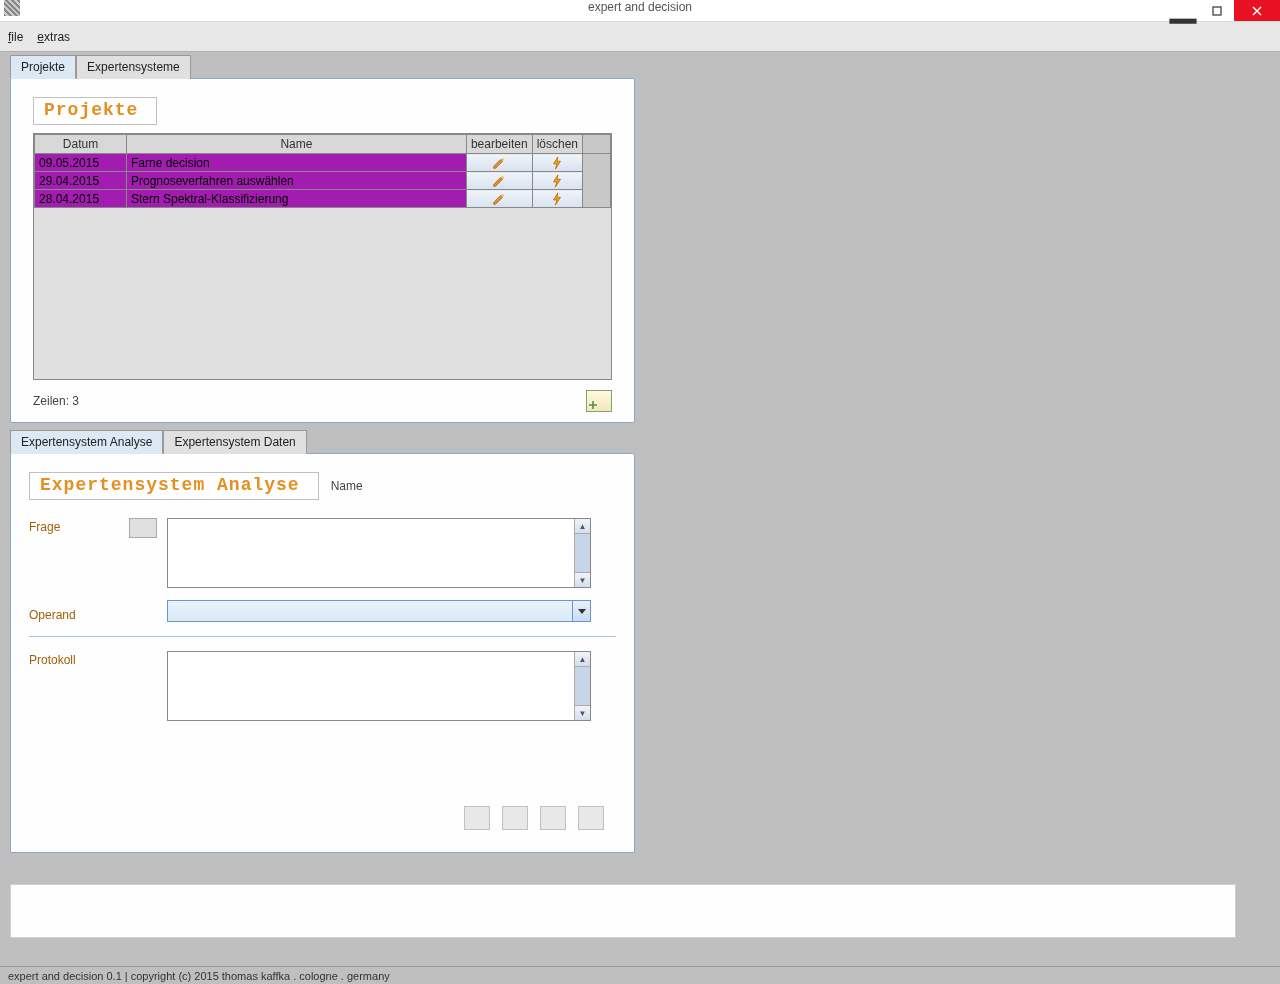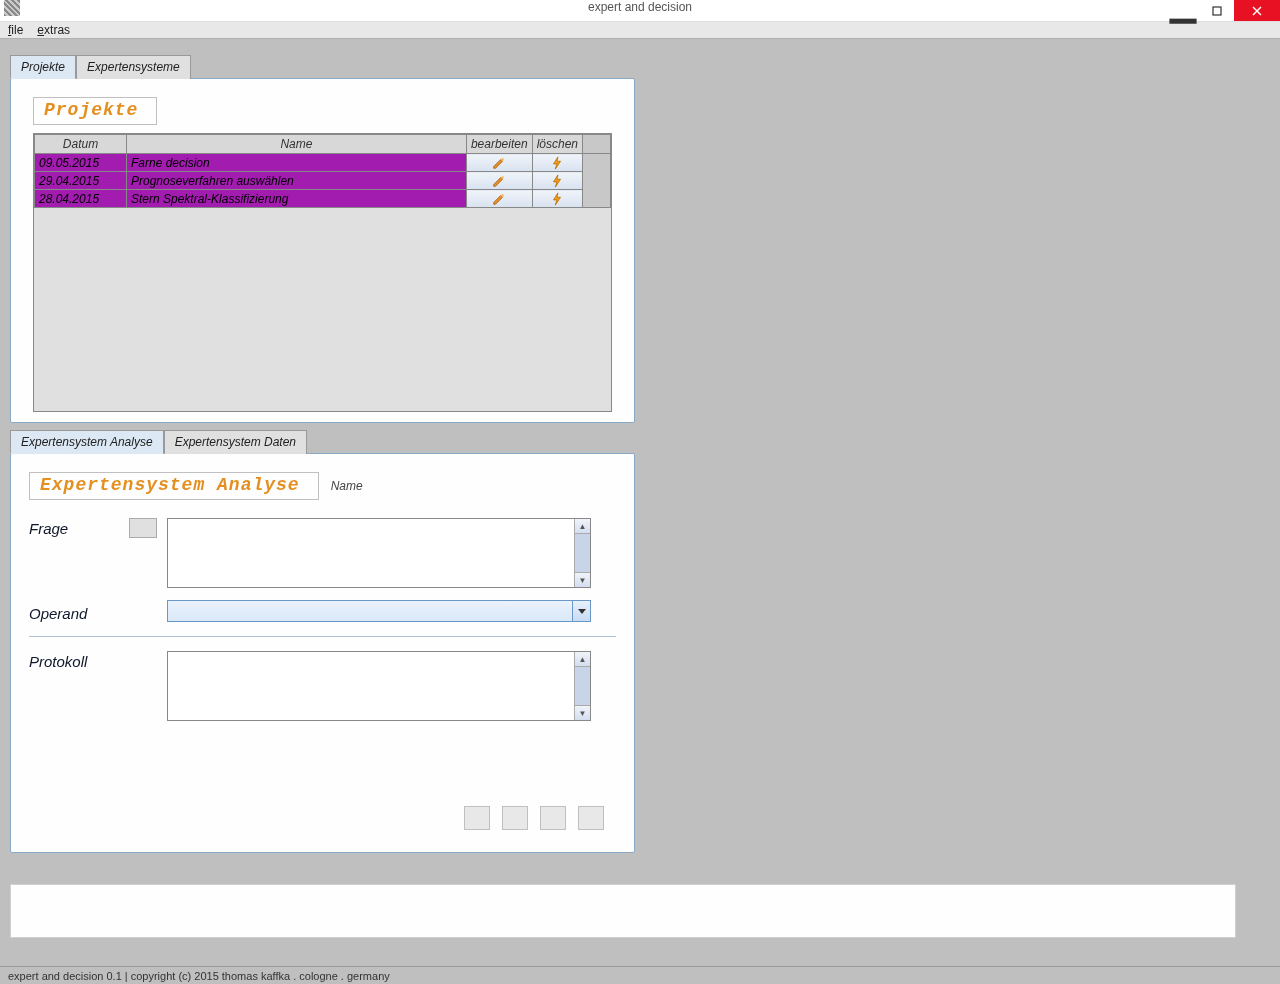--- a/index.html
+++ b/index.html
@@ -43,21 +43,21 @@
   display: flex; align-items: center; justify-content: center;
   font-size: 14px;
   color: #333;
   cursor: pointer;
 }
 .winbtn.close { background: #e81123; color: #fff; width: 46px; }
 .winbtn.max svg, .winbtn.min svg { width: 10px; height: 10px; }
 
 
 .menubar {
-  height: 17px;
+  height: 30px;
   background: #e8e8e8;
   border-bottom: 1px solid #b0b0b0;
   display: flex;
   align-items: center;
   padding-left: 8px;
   gap: 14px;
 }
 .menubar .menu-item {
   font-size: 12px;
   color: #222;
@@ -65,21 +65,20 @@
 }
 .menubar .menu-item u { text-decoration: underline; }
 
 
 .workspace {
   position: absolute;
   left: 0; right: 0;
   top: 44px;
   bottom: 18px;
   padding: 10px;
-  font-style: italic;
 }
 
 
 .tab-outer {
   width: 625px;
 }
 .tabstrip {
   display: flex;
   position: relative;
   z-index: 2;
@@ -213,22 +212,22 @@
   font-size: 12px;
   color: #444;
 }
 .form-row {
   display: flex;
   align-items: flex-start;
   margin-top: 18px;
 }
 .form-label {
   width: 100px;
-  font-size: 15px;
-  color: #0f172a;
+  font-size: 12px;
+  color: #a16207;
   padding-top: 2px;
 }
 .small-box {
   width: 28px; height: 20px;
   border: 1px solid #aaa;
   background: #e0e0e0;
   margin-right: 10px;
   margin-top: 0;
 }
 .textarea-wrap {
@@ -406,20 +405,24 @@
                     <path d="M2 12 L10 4 L12 6 L4 14 L2 14 Z" fill="#e8902c" stroke="#a86010"></path>
                     <path d="M10 4 L12 2 L14 4 L12 6 Z" fill="#f0c060"></path>
                   </svg></td>
               <td class="icon-cell"><svg class="del-icon" viewBox="0 0 16 16">
                     <path d="M9 1 L4 9 L8 9 L6 15 L12 6 L8 6 Z" fill="#f0a020" stroke="#c07000"></path>
                   </svg></td>
             </tr>
           </tbody>
         </table>
       </div>
+      <div class="proj-footer">
+        <span>Zeilen: 3</span>
+        <div class="new-icon"></div>
+      </div>
     </div>
   </div>
 
   <div class="tab-outer lower-section">
     <div class="tabstrip">
       <div class="tab active">Expertensystem Analyse</div>
       <div class="tab">Expertensystem Daten</div>
     </div>
     <div class="tab-panel analyse-panel">
       <div class="analyse-header">

